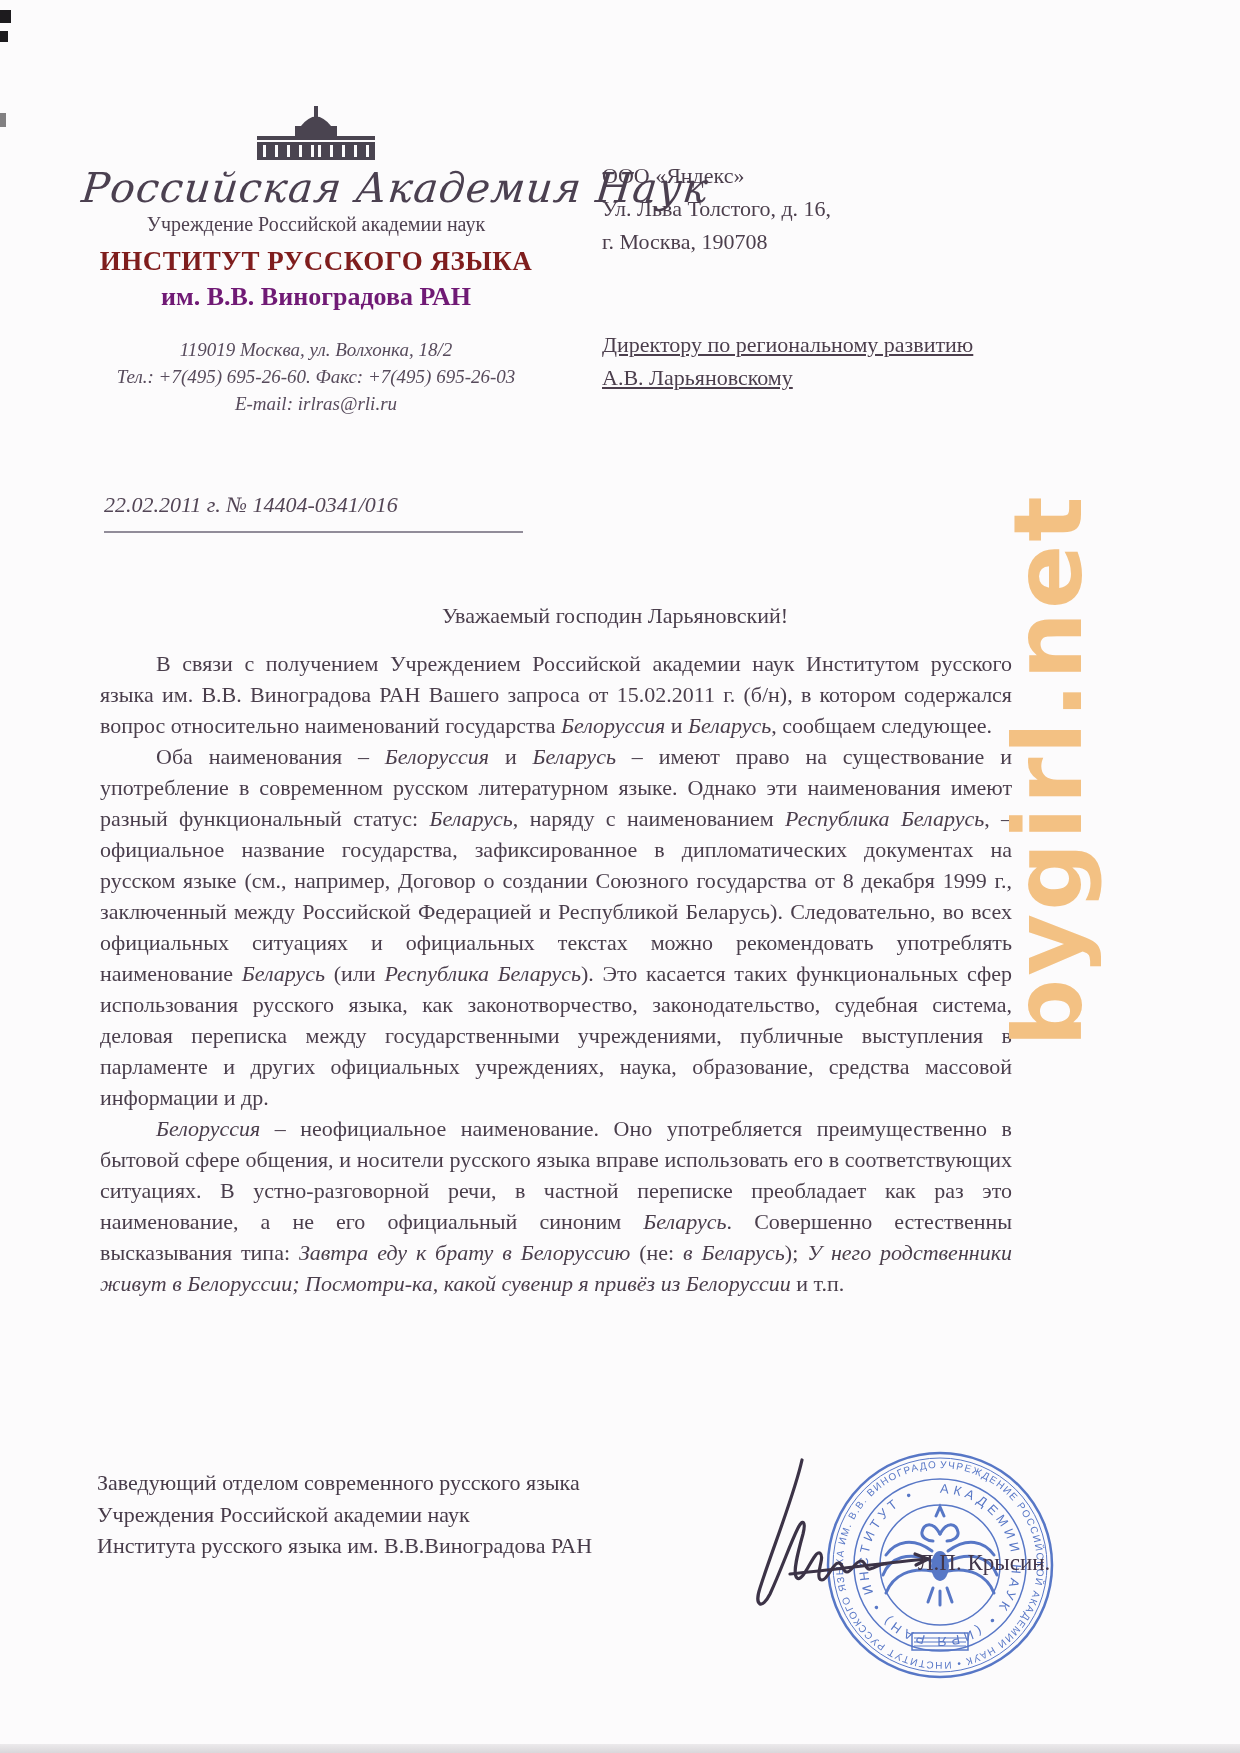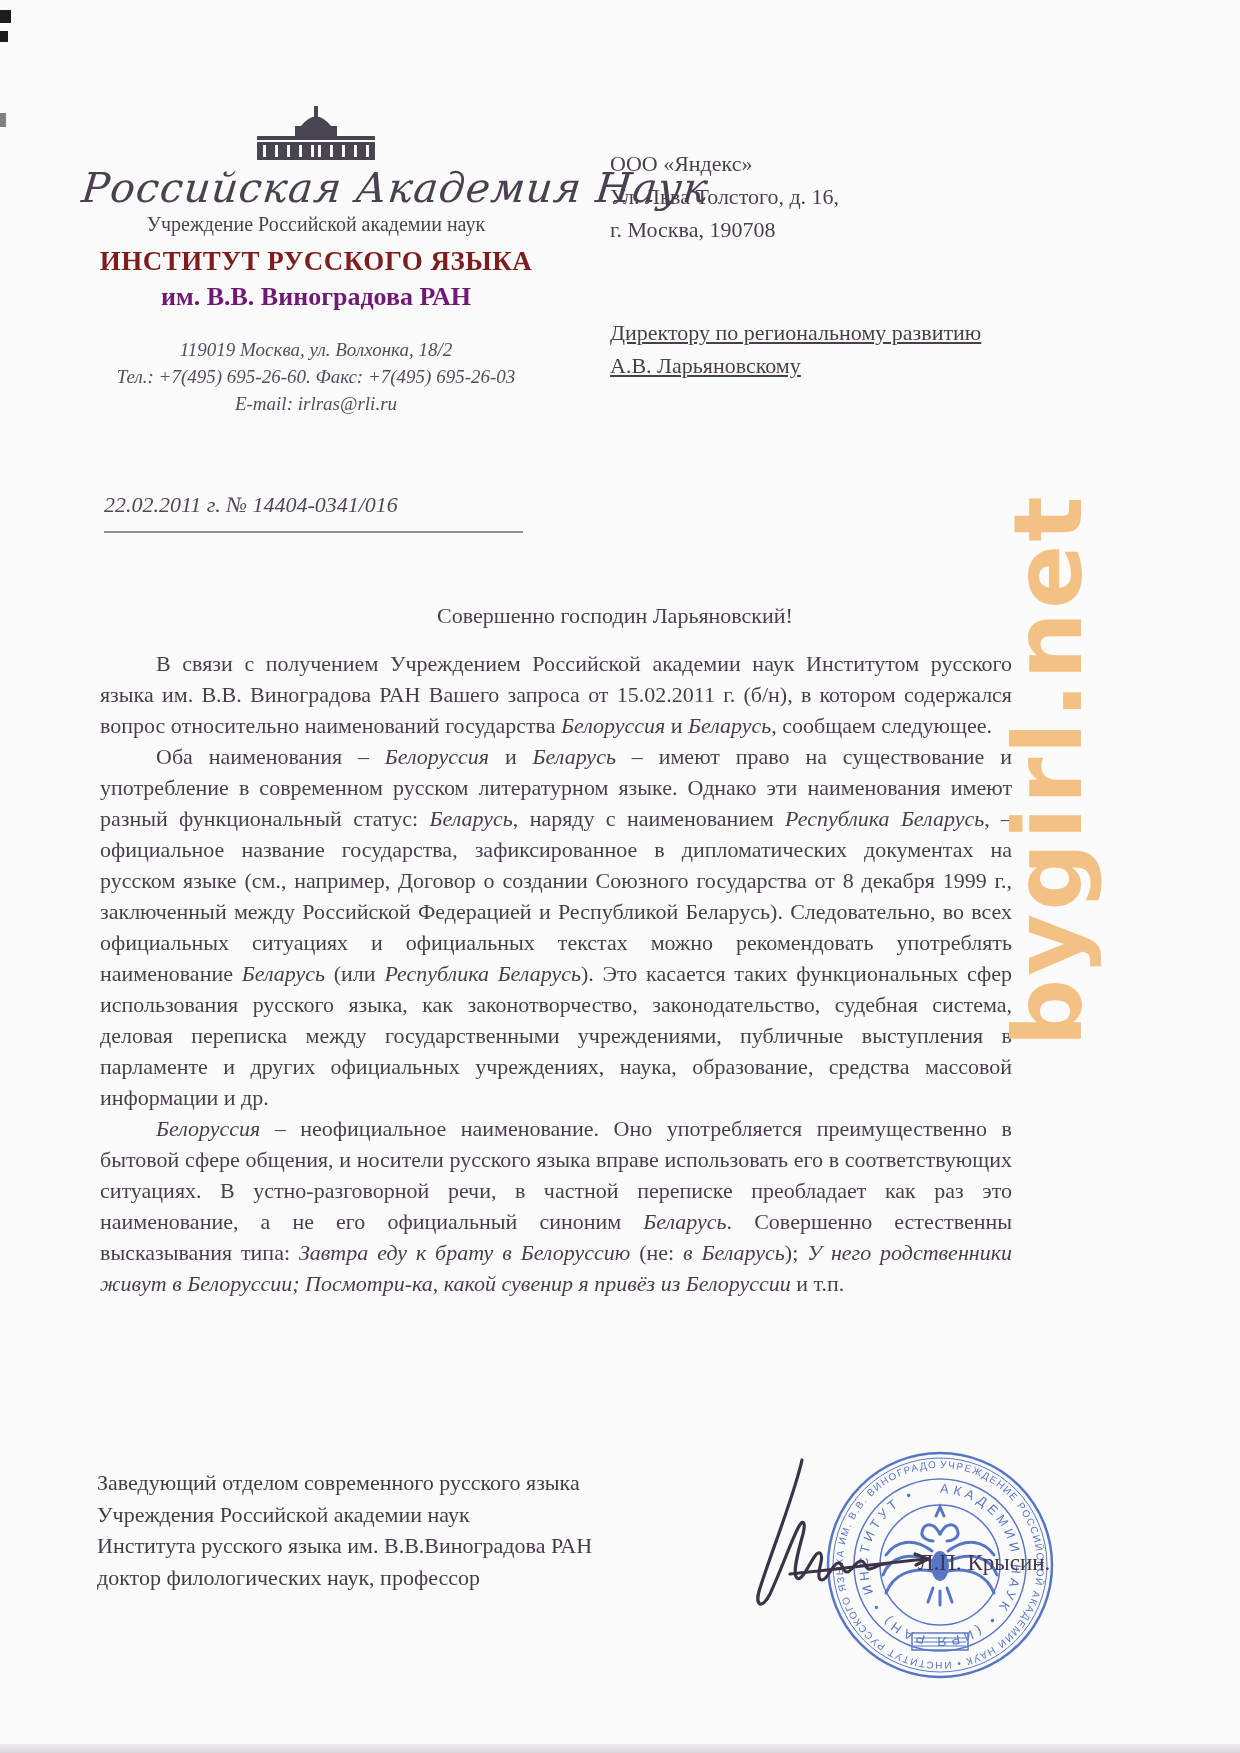--- a/index.html
+++ b/index.html
@@ -15,21 +15,21 @@
   .script-title {
     font-family:"DejaVu Serif", serif; font-style:italic;
     font-size:41px; white-space:nowrap; letter-spacing:1px;
     transform:skewX(-6deg); color:#4b4050; margin-top:2px;
   }
   .org-caption { font-size:20px; margin-top:1px; color:#4e4150; }
   .inst1 { font-size:27px; font-weight:bold; margin-top:10px; letter-spacing:.5px; color:#7f1d1d; }
   .inst2 { font-size:26px; font-weight:bold; margin-top:5px; color:#701a75; }
   .addr  { font-style:italic; font-size:19px; margin-top:24px; line-height:27px; color:#574b5c; }
   
-  .recipient { position:absolute; left:602px; top:147px; width:560px; font-size:22px; line-height:33px; color:#4b3e4c;margin-left:8px; }
+  .recipient { position:absolute; left:602px; top:159px; width:560px; font-size:22px; line-height:33px; color:#4b3e4c; }
   .recipient .to { margin-top:70px;text-decoration:underline; }
   
   .refline {
     position:absolute; left:104px; top:492px; width:419px;
     font-style:italic; font-size:22px; color:#534656;
     border-bottom:2px solid #918c99; padding-bottom:13px;
   }
   
   .letter-body { position:absolute; left:100px; top:600px; width:912px; font-size:22px; line-height:31px; text-align:justify; }
   .salutation { text-align:center; margin:0 0 17px 118px; }
@@ -99,33 +99,32 @@
     <div>г. Москва, 190708</div>
     <div class="to">
       <div>Директору по региональному развитию</div>
       <div>А.В. Ларьяновскому</div>
     </div>
   </div>
 
   <div class="refline">22.02.2011 г. № 14404-0341/016</div>
 
   <div class="letter-body">
-    <div class="salutation">Совершенно господин Ларьяновский!</div>
+    <div class="salutation">Уважаемый господин Ларьяновский!</div>
     <div>
         <p class="para"><span>В связи с получением Учреждением Российской академии наук Институтом русского языка им. В.В. Виноградова РАН Вашего запроса от 15.02.2011 г. (б/н), в котором содержался вопрос относительно наименований государства </span><span class="it">Белоруссия</span><span> и </span><span class="it">Беларусь</span><span>, сообщаем следующее.</span></p>
         <p class="para"><span>Оба наименования – </span><span class="it">Белоруссия</span><span> и </span><span class="it">Беларусь</span><span> – имеют право на существование и употребление в современном русском литературном языке. Однако эти наименования имеют разный функциональный статус: </span><span class="it">Беларусь</span><span>, наряду с наименованием </span><span class="it">Республика Беларусь</span><span>, – официальное название государства, зафиксированное в дипломатических документах на русском языке (см., например, Договор о создании Союзного государства от 8 декабря 1999 г., заключенный между Российской Федерацией и Республикой Беларусь). Следовательно, во всех официальных ситуациях и официальных текстах можно рекомендовать употреблять наименование </span><span class="it">Беларусь</span><span> (или </span><span class="it">Республика Беларусь</span><span>). Это касается таких функциональных сфер использования русского языка, как законотворчество, законодательство, судебная система, деловая переписка между государственными учреждениями, публичные выступления в парламенте и других официальных учреждениях, наука, образование, средства массовой информации и др.</span></p>
         <p class="para"><span class="it">Белоруссия</span><span> – неофициальное наименование. Оно употребляется преимущественно в бытовой сфере общения, и носители русского языка вправе использовать его в соответствующих ситуациях. В устно-разговорной речи, в частной переписке преобладает как раз это наименование, а не его официальный синоним </span><span class="it">Беларусь</span><span>. Совершенно естественны высказывания типа: </span><span class="it">Завтра еду к брату в Белоруссию</span><span> (не: </span><span class="it">в Беларусь</span><span>); </span><span class="it">У него родственники живут в Белоруссии; Посмотри-ка, какой сувенир я привёз из Белоруссии</span><span> и т.п.</span></p>
       </div>
   </div>
 
   <div class="sign-block">
       <div>Заведующий отделом современного русского языка</div>
       <div>Учреждения Российской академии наук</div>
       <div>Института русского языка им. В.В.Виноградова РАН</div>
-      <div>доктор филологических наук, профессор</div>
     </div>
 
   <svg class="stamp" viewBox="0 0 234 234" style="color: rgb(74, 108, 194);">
     <g stroke="currentColor" fill="none">
       <circle cx="117" cy="117" r="112" stroke-width="2.5"></circle>
       <circle cx="117" cy="117" r="107" stroke-width="1"></circle>
       <circle cx="117" cy="117" r="86" stroke-width="1.5"></circle>
       <circle cx="117" cy="117" r="60" stroke-width="1.5"></circle>
     </g>
     <defs>

